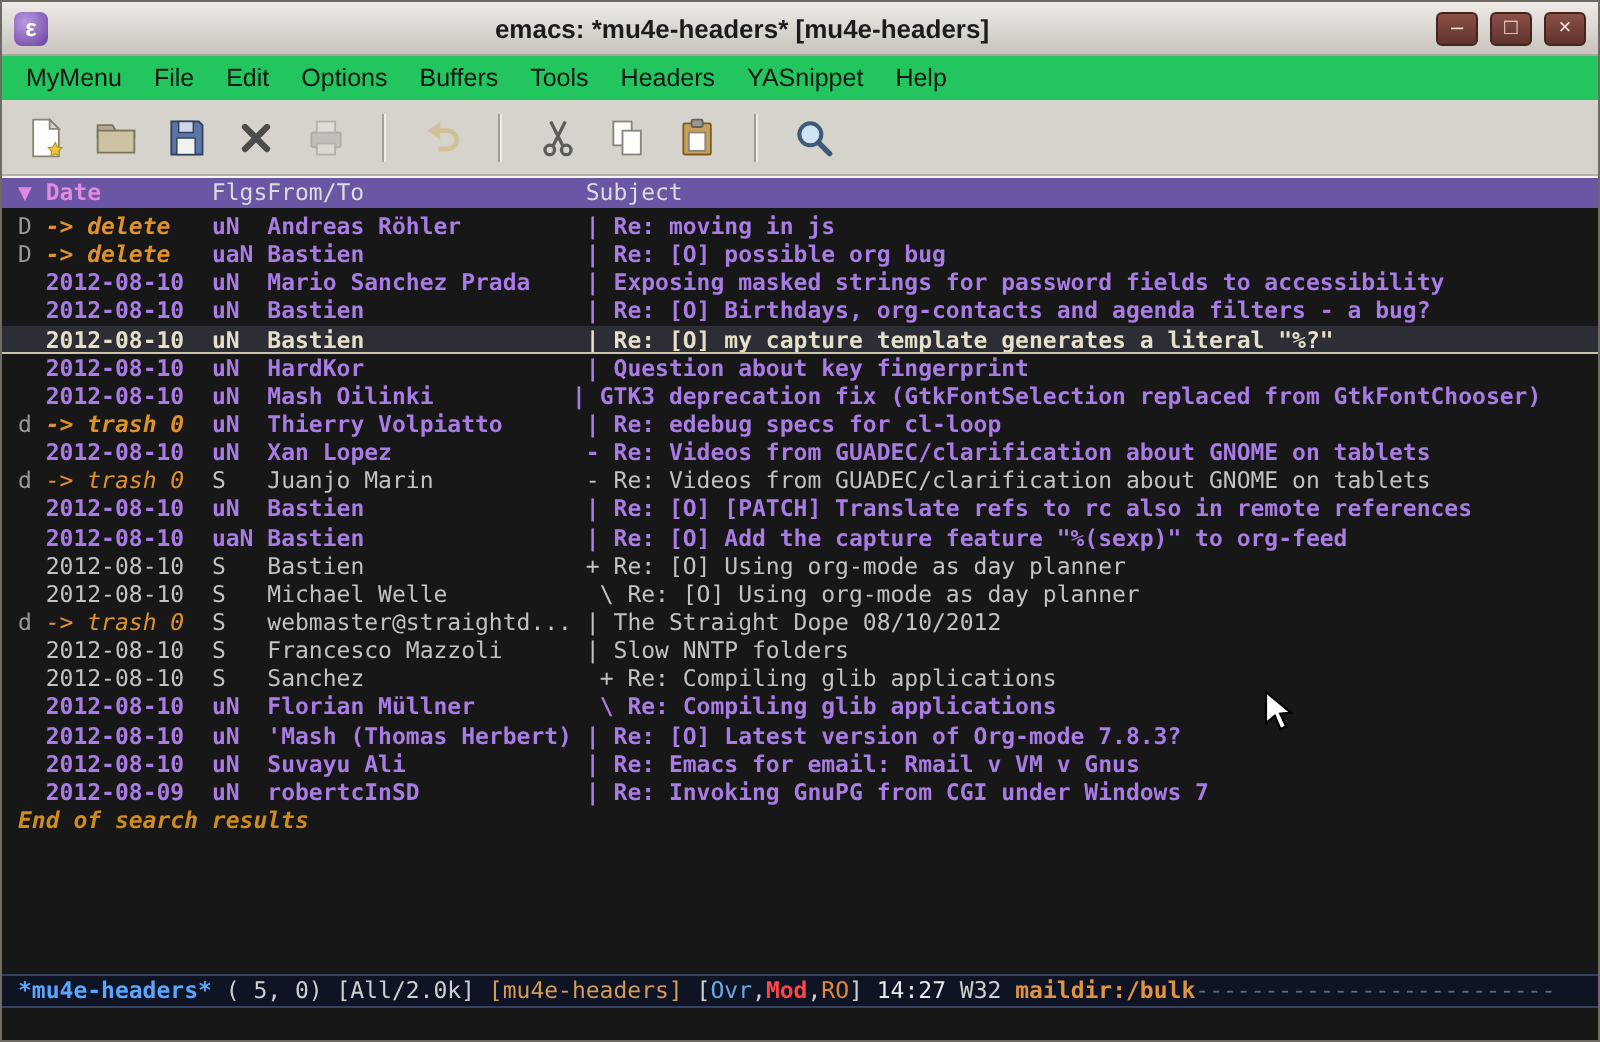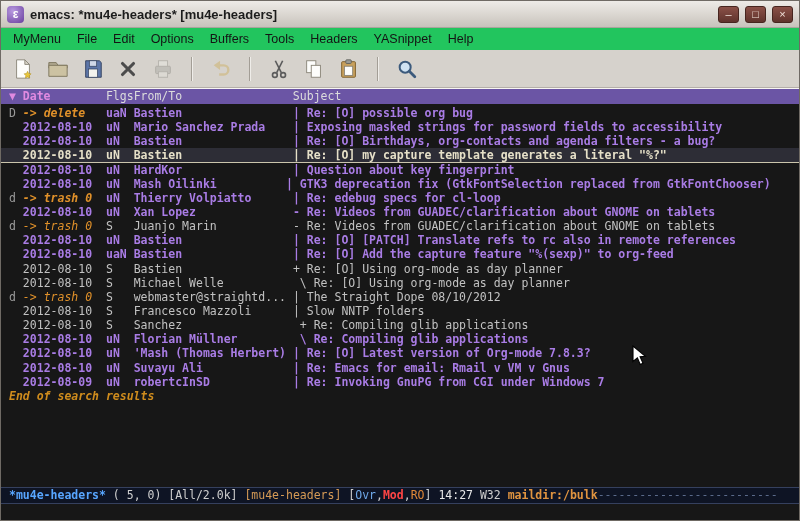--- a/index.html
+++ b/index.html
@@ -10,21 +10,21 @@
             border:1px solid #6f6a64; display:flex; flex-direction:column;
             background:#d6d2cc; }
 
   
   .titlebar { height:26px; flex:0 0 26px; background:linear-gradient(#eeebe7,#c8c3bc);
               border-bottom:1px solid #a9a49d; display:flex; align-items:center;
               padding:0 6px; gap:6px; }
   .emacs-icon { width:17px; height:17px; border-radius:4px; flex:0 0 17px;
                 background:radial-gradient(circle at 35% 30%, #b89ae0, #6a3f9e);
                 color:#fff; font-size:12px; font-weight:bold; text-align:center; line-height:17px; }
-  .titlebar .title { flex:1; text-align:left; font-weight:bold; font-size:13px; color:#1c1c1c;
+  .titlebar .title { flex:1; text-align:center; font-weight:bold; font-size:13px; color:#1c1c1c;
                      overflow:hidden; white-space:nowrap; }
   .tb-btn { width:21px; height:17px; flex:0 0 21px; border-radius:3px; box-sizing:border-box;
             background:linear-gradient(#8a5047,#5f332c); border:1px solid #46251f;
             color:#f3e4dc; font-size:11px; line-height:15px; text-align:center; }
 
   
   .menubar { height:22px; flex:0 0 22px; background:#22c55e; display:flex; align-items:center;
              font-size:12.5px; color:#141414; padding-left:4px; }
   .menu-item { padding:2px 8px; white-space:nowrap; }
 
@@ -166,20 +166,21 @@
       <svg width="22" height="22" viewBox="0 0 24 24">
           <circle cx="10" cy="10" r="6" fill="#cfe2f2" stroke="#3c5a7c" stroke-width="2.2"></circle>
           <path d="M14.5 14.5L20.5 20.5" stroke="#3c5a7c" stroke-width="3" stroke-linecap="round"></path>
         </svg>
     </div>
   </div>
 
   <div class="buffer">
     <div class="header-line"><span class="hl-sort" id="hl-sort">▼ Date</span><span class="hl-cols" id="hl-cols">        FlgsFrom/To                Subject</span></div>
     <div id="rows">
+        <div class="row unread"><span class="mark">D </span><span class="date target">-&gt; delete   </span><span class="flags">uN  </span><span class="from">Andreas Röhler         </span><span class="sep">| </span><span class="subject">Re: moving in js</span></div>
         <div class="row unread"><span class="mark">D </span><span class="date target">-&gt; delete   </span><span class="flags">uaN </span><span class="from">Bastien                </span><span class="sep">| </span><span class="subject">Re: [O] possible org bug</span></div>
         <div class="row unread"><span class="mark">  </span><span class="date">2012-08-10  </span><span class="flags">uN  </span><span class="from">Mario Sanchez Prada    </span><span class="sep">| </span><span class="subject">Exposing masked strings for password fields to accessibility</span></div>
         <div class="row unread"><span class="mark">  </span><span class="date">2012-08-10  </span><span class="flags">uN  </span><span class="from">Bastien                </span><span class="sep">| </span><span class="subject">Re: [O] Birthdays, org-contacts and agenda filters - a bug?</span></div>
         <div class="row unread current"><span class="mark">  </span><span class="date">2012-08-10  </span><span class="flags">uN  </span><span class="from">Bastien                </span><span class="sep">| </span><span class="subject">Re: [O] my capture template generates a literal "%?"</span></div>
         <div class="row unread"><span class="mark">  </span><span class="date">2012-08-10  </span><span class="flags">uN  </span><span class="from">HardKor                </span><span class="sep">| </span><span class="subject">Question about key fingerprint</span></div>
         <div class="row unread"><span class="mark">  </span><span class="date">2012-08-10  </span><span class="flags">uN  </span><span class="from">Mash Oilinki          </span><span class="sep">| </span><span class="subject">GTK3 deprecation fix (GtkFontSelection replaced from GtkFontChooser)</span></div>
         <div class="row unread"><span class="mark">d </span><span class="date target">-&gt; trash 0  </span><span class="flags">uN  </span><span class="from">Thierry Volpiatto      </span><span class="sep">| </span><span class="subject">Re: edebug specs for cl-loop</span></div>
         <div class="row unread"><span class="mark">  </span><span class="date">2012-08-10  </span><span class="flags">uN  </span><span class="from">Xan Lopez              </span><span class="sep">- </span><span class="subject">Re: Videos from GUADEC/clarification about GNOME on tablets</span></div>
         <div class="row read"><span class="mark">d </span><span class="date target">-&gt; trash 0  </span><span class="flags">S   </span><span class="from">Juanjo Marin           </span><span class="sep">- </span><span class="subject">Re: Videos from GUADEC/clarification about GNOME on tablets</span></div>
         <div class="row unread"><span class="mark">  </span><span class="date">2012-08-10  </span><span class="flags">uN  </span><span class="from">Bastien                </span><span class="sep">| </span><span class="subject">Re: [O] [PATCH] Translate refs to rc also in remote references</span></div>

